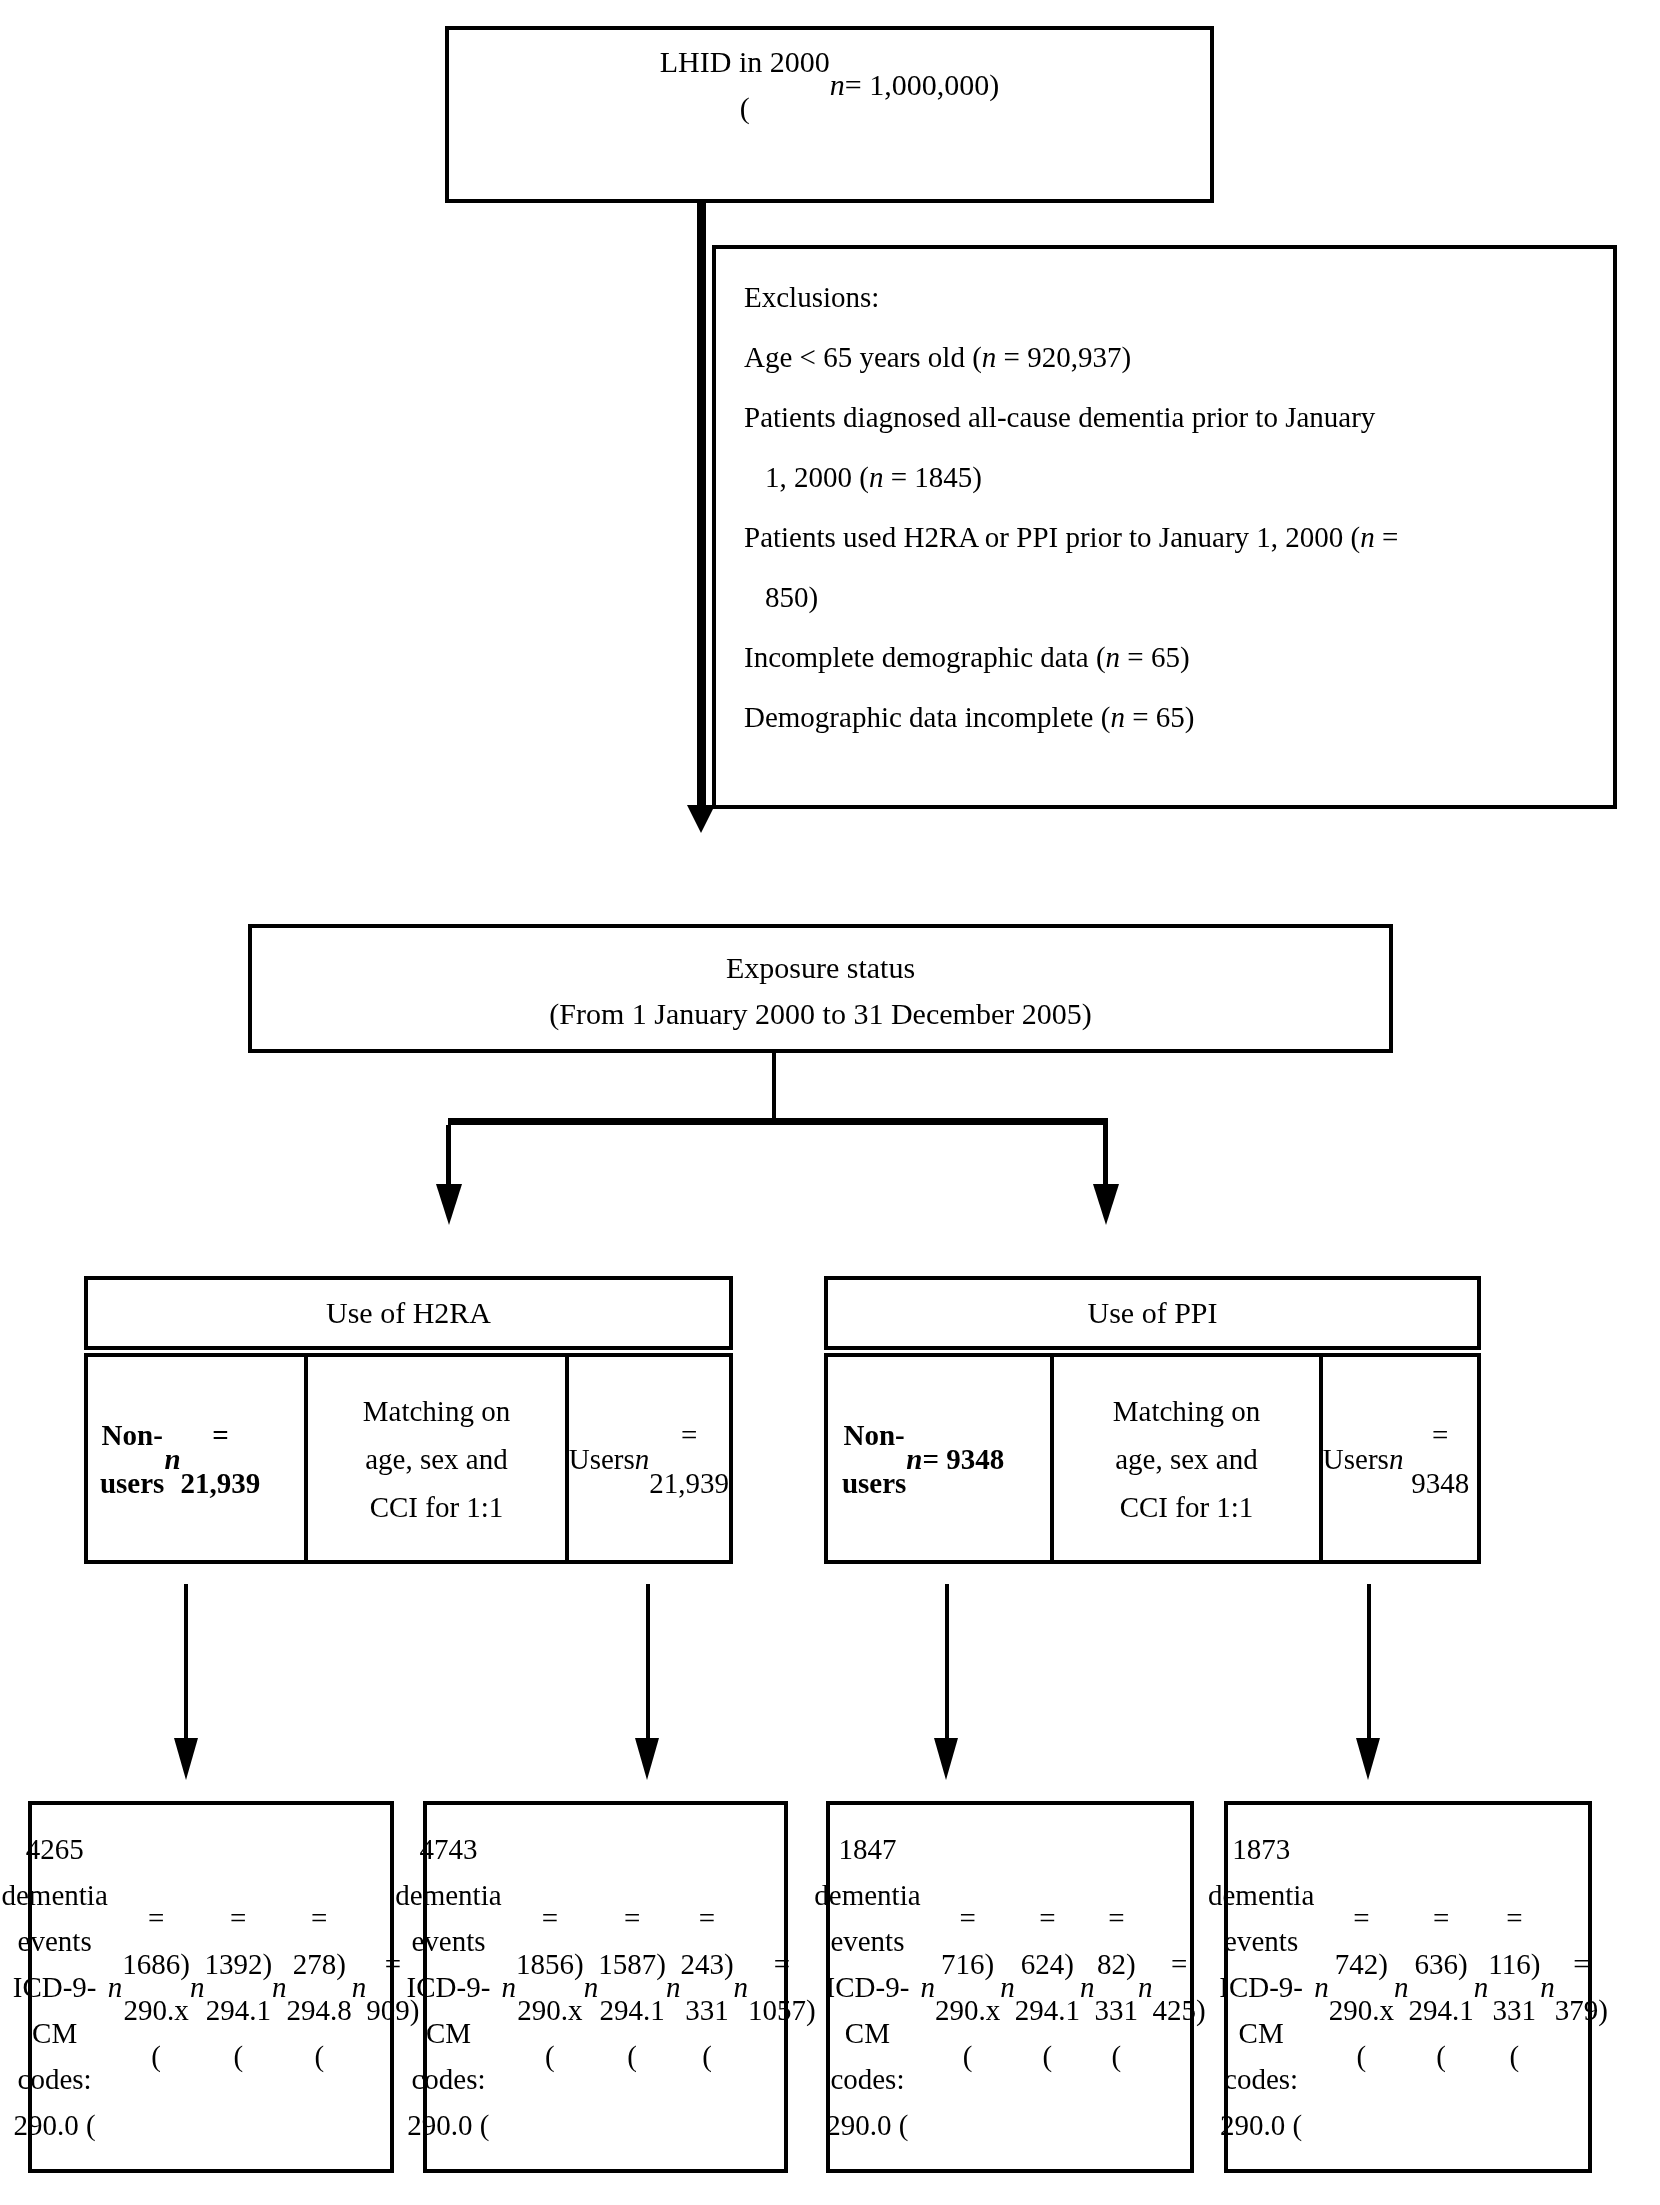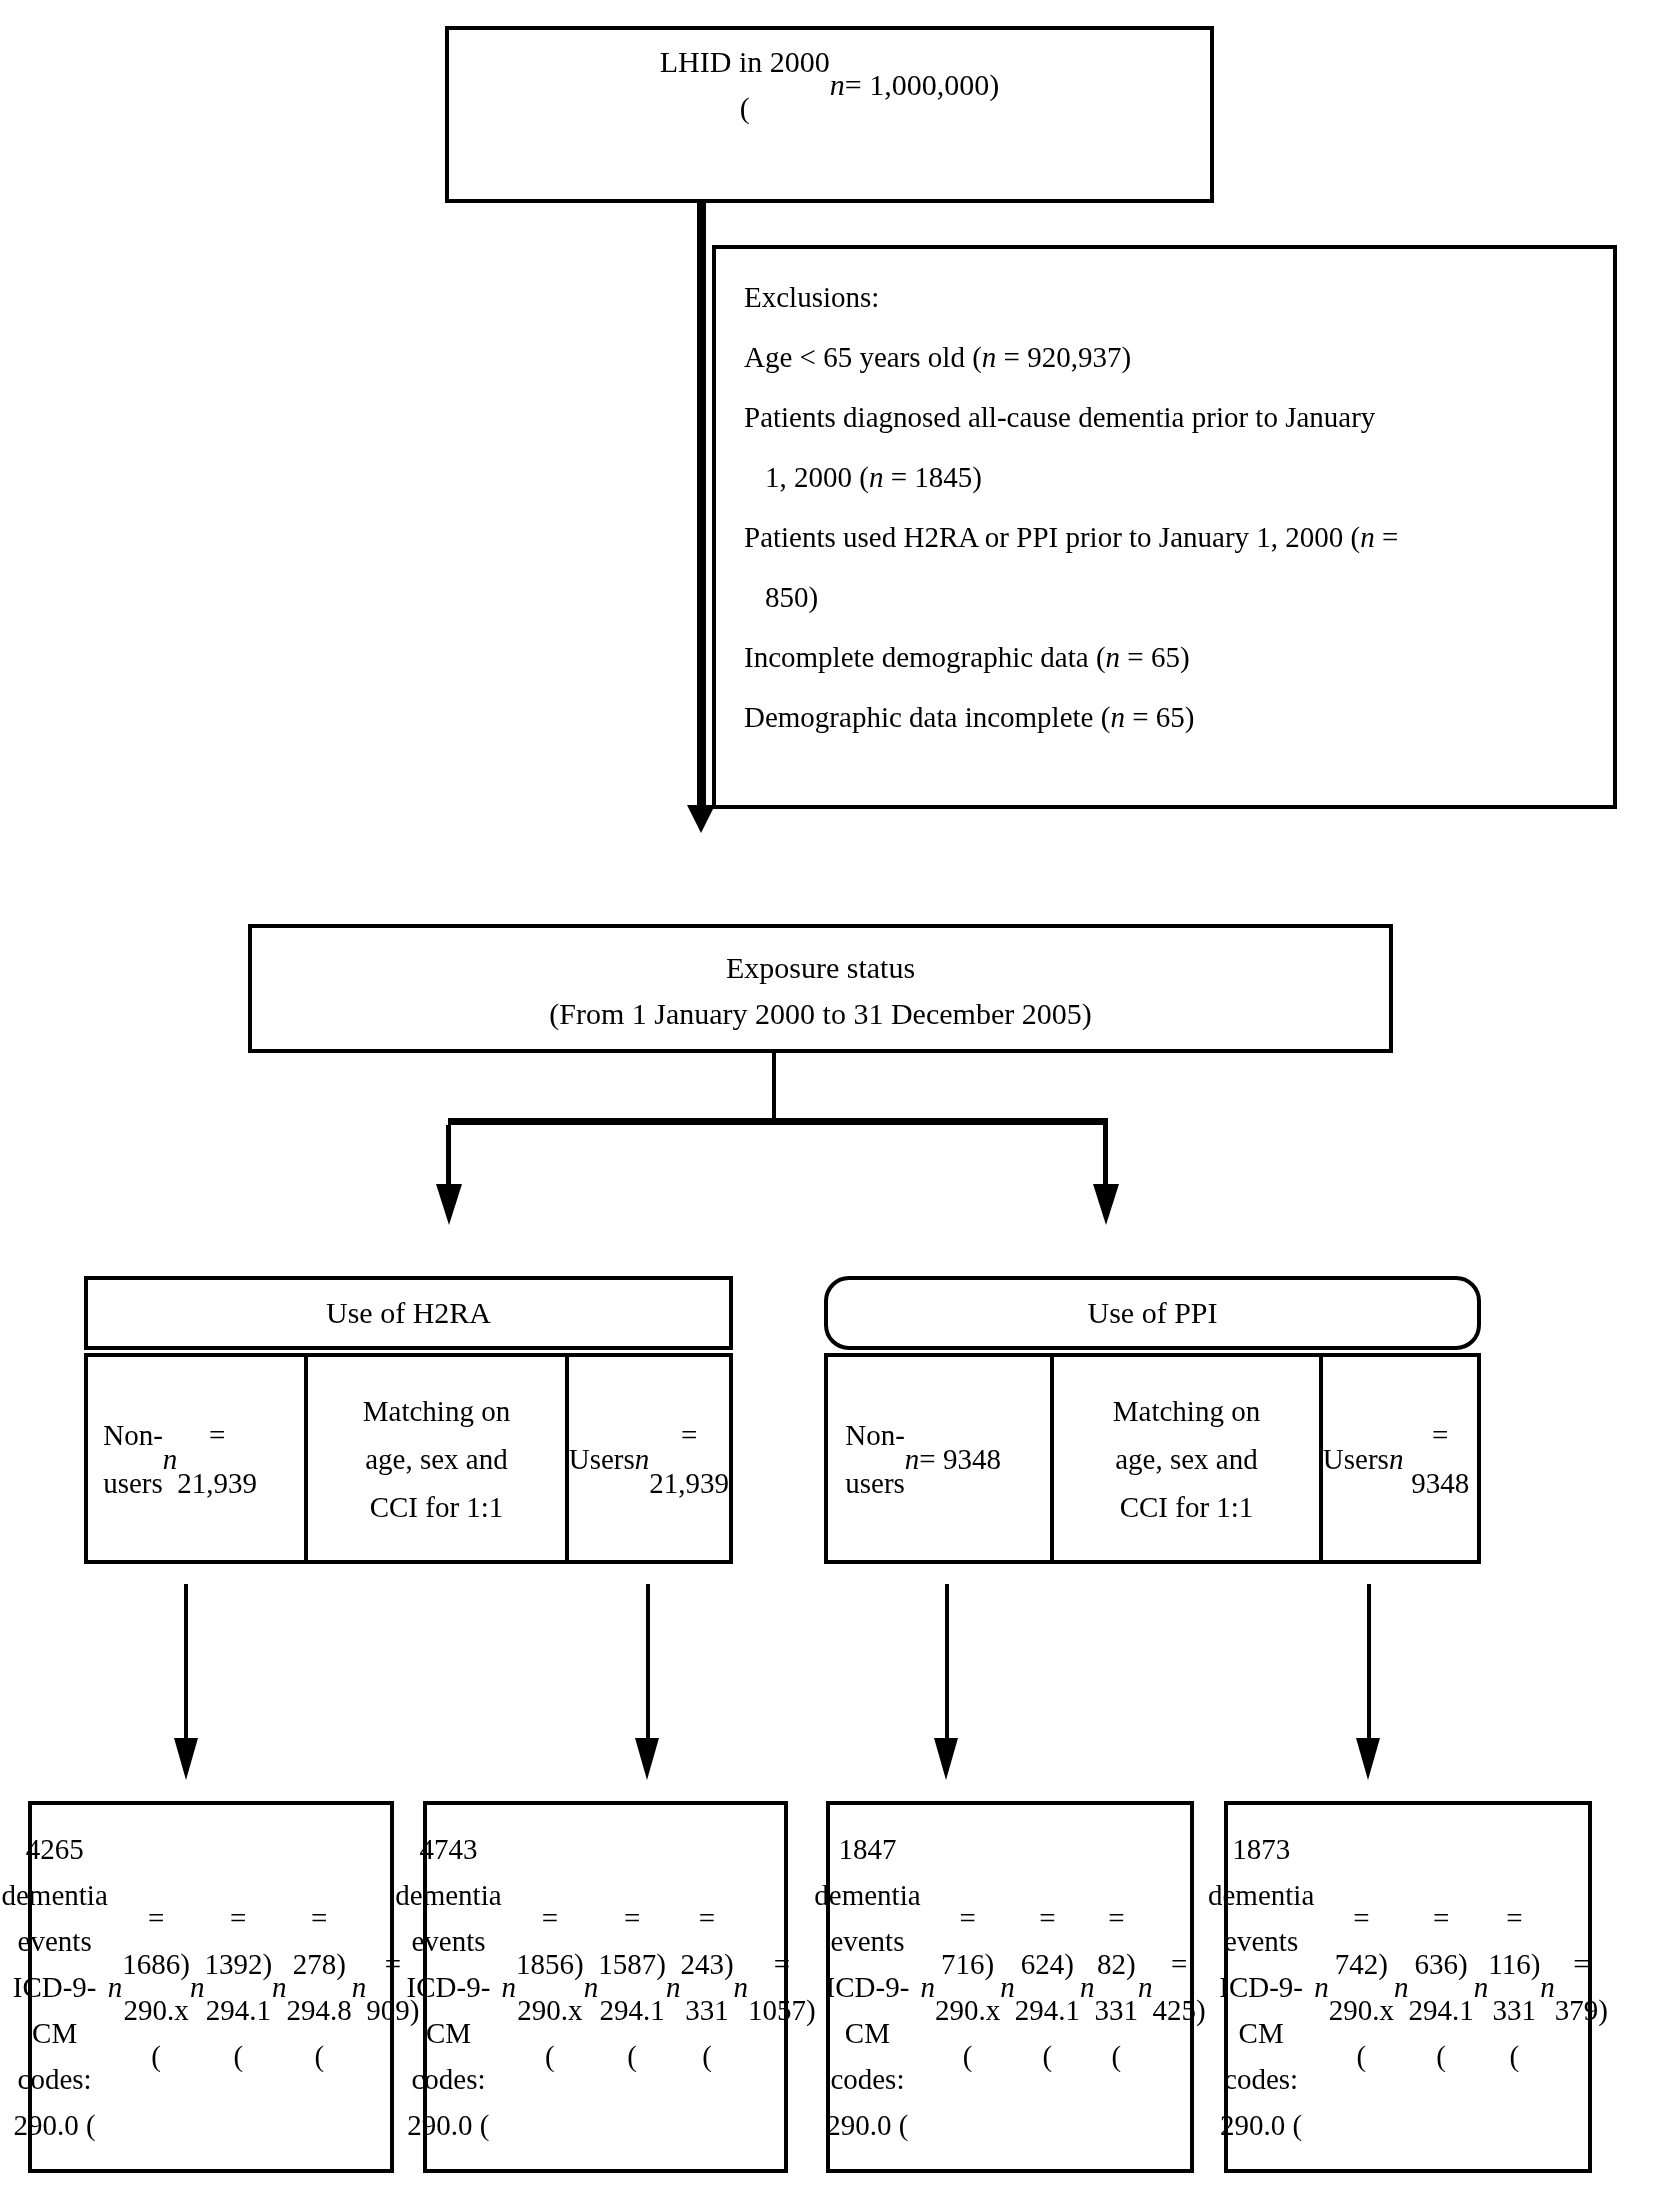--- a/index.html
+++ b/index.html
@@ -48,33 +48,33 @@
   .a2l-shaft { left:446px;  top:1125px; width:4.6px; height:60px; }
   .a2r-shaft { left:1103px; top:1125px; width:4.6px; height:60px; }
   .a2l-head { left:436px;  top:1184px; border-left:13px solid transparent;
               border-right:13px solid transparent; border-top:41px solid #000; }
   .a2r-head { left:1093px; top:1184px; border-left:13px solid transparent;
               border-right:13px solid transparent; border-top:41px solid #000; }
 
   
   .thead { font-size:30px; height:74px; }
   .h2ra-head { left:84px;  top:1276px; width:649px; }
-  .ppi-head  { left:824px; top:1276px; width:657px;border-radius:25px; }
+  .ppi-head  { left:824px; top:1276px; width:657px; }
   .trow {
     position:absolute; top:1353px; height:211px; border:4.1px solid #000;
     box-sizing:border-box; display:flex; background:#fff;
   }
   .h2ra-row { left:84px;  width:649px; }
   .ppi-row  { left:824px; width:657px; }
   .cell {
     display:flex; align-items:center; justify-content:center; text-align:center;
     font-size:29px; line-height:48px; box-sizing:border-box;
   }
   .cell + .cell { border-left:4.1px solid #000; }
-  .c-narrow { width:29.3%; }
+  .c-narrow { width:29.3%;font-weight:bold; }
   .c-wide   { width:41.4%;margin-left:32px; }
   .c-rest   { flex:1; }
 
   
   .a3 { top:1584px; width:4.1px; height:156px; }
   .a3h { top:1738px; border-left:12.4px solid transparent;
          border-right:12.4px solid transparent; border-top:42px solid #000; }
   .x1s { left:184px; }  .x1h { left:174px; }
   .x2s { left:646px; } .x2h { left:635px; }
   .x3s { left:945px; } .x3h { left:934px; }

